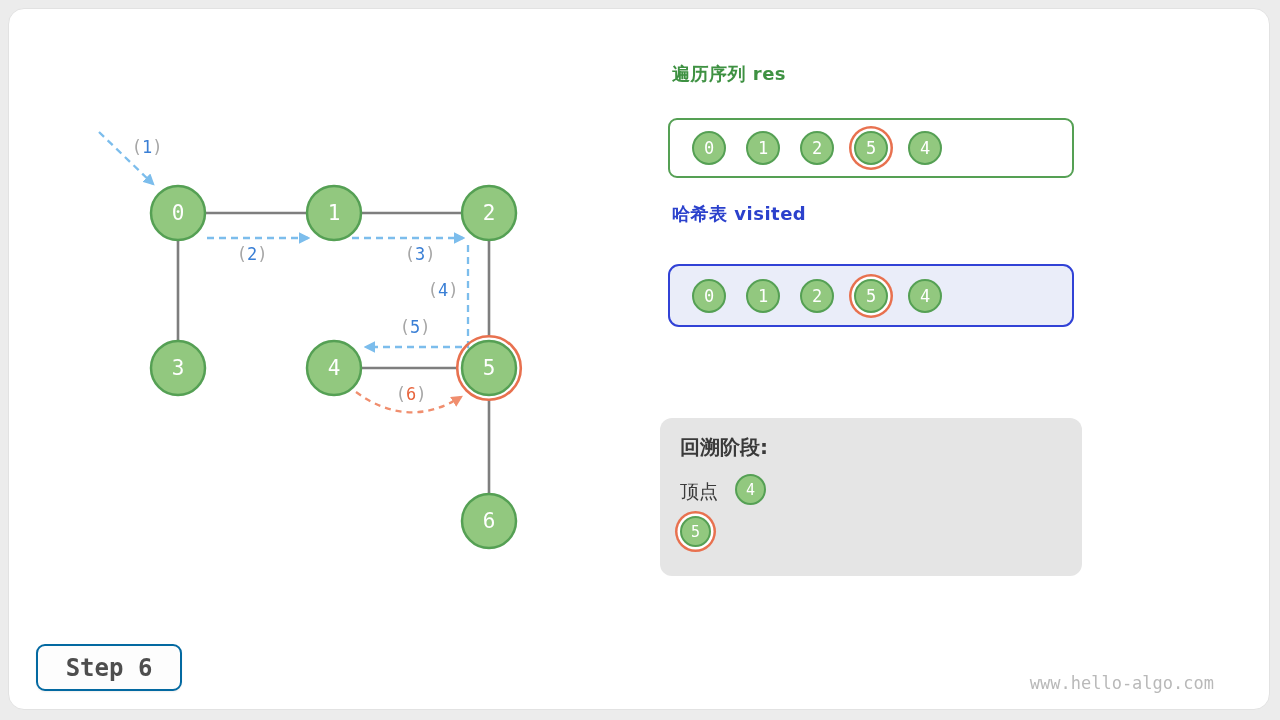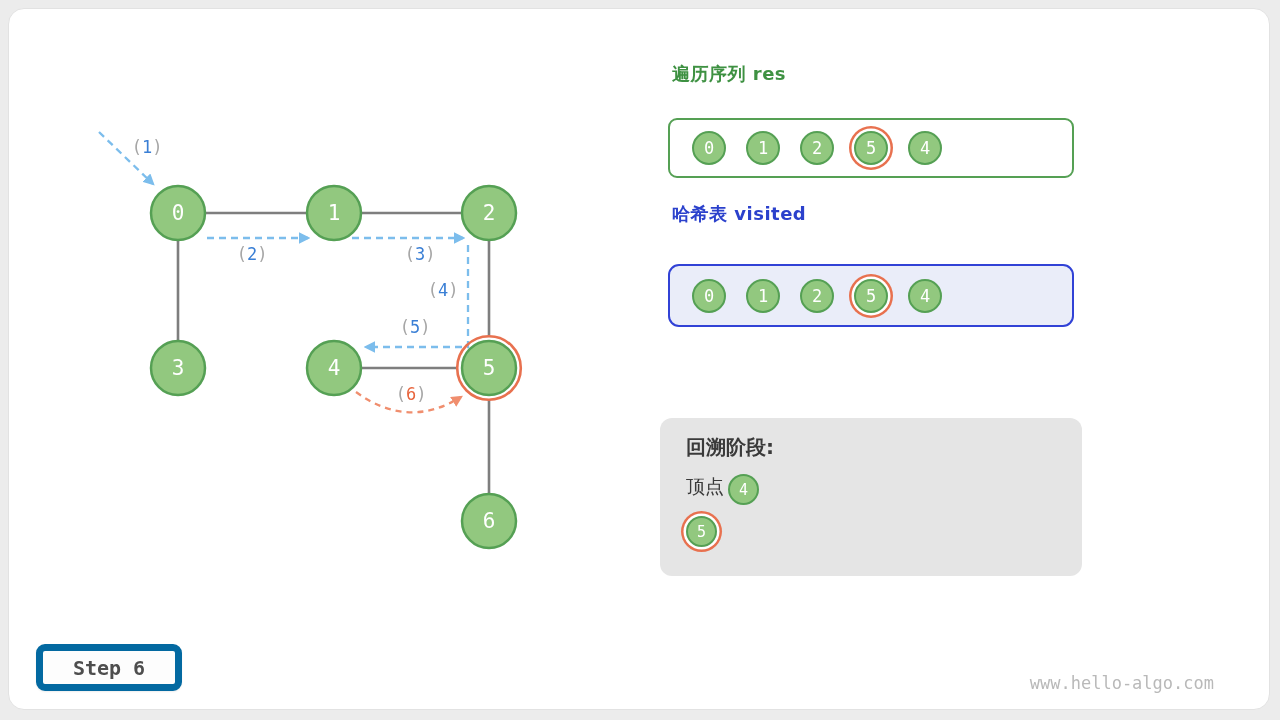--- a/index.html
+++ b/index.html
@@ -30,30 +30,30 @@
     background:var(--node-fill,#92C87F);border:2px solid var(--node-stroke,#55A054);
     color:#fff;display:flex;align-items:center;justify-content:center;
     font-family:"DejaVu Sans Mono","Liberation Mono",monospace;font-size:17px;
     flex:0 0 auto;
   }
   .chip-hot{box-shadow:0 0 0 2.5px #FFFFFF,0 0 0 5px var(--ring,#E8714F);}
   .chip-sm{width:31px;height:31px;font-size:15px;}
   .note-box{
     position:absolute;left:660px;top:418px;width:422px;height:158px;
     box-sizing:border-box;background:var(--note-bg,#E5E5E5);border-radius:12px;
-    padding:16px 26px;color:#3A3A3A;
+    padding:16px 20px;color:#3A3A3A;
   }
   .note-heading{font-size:20px;font-weight:bold;margin-bottom:13px;}
-  .note-line{display:flex;align-items:flex-start;gap:4px;font-size:19px;margin-bottom:11px;}
+  .note-line{display:flex;align-items:flex-end;gap:17px;font-size:19px;margin-bottom:11px;}
   .step-badge{
     position:absolute;left:36px;top:644px;width:146px;height:47px;
-    box-sizing:border-box;background:#FDFDFD;border:7px solid #0369a1;border-radius:9px;
+    box-sizing:border-box;background:#FDFDFD;border:2px solid #0369a1;border-radius:9px;
     display:flex;align-items:center;justify-content:center;
     font-family:"DejaVu Sans Mono","Liberation Mono",monospace;
-    font-size:20px;font-weight:bold;color:#4E4E4E;
+    font-size:24px;font-weight:bold;color:#4E4E4E;
     box-shadow:0 1px 2px rgba(0,0,0,0.07);
   }
   .watermark{
     position:absolute;right:66px;top:673px;
     font-family:"DejaVu Sans Mono","Liberation Mono",monospace;
     font-size:17px;color:#B9B9B9;
   }
 </style>
 </head>
 <body>

